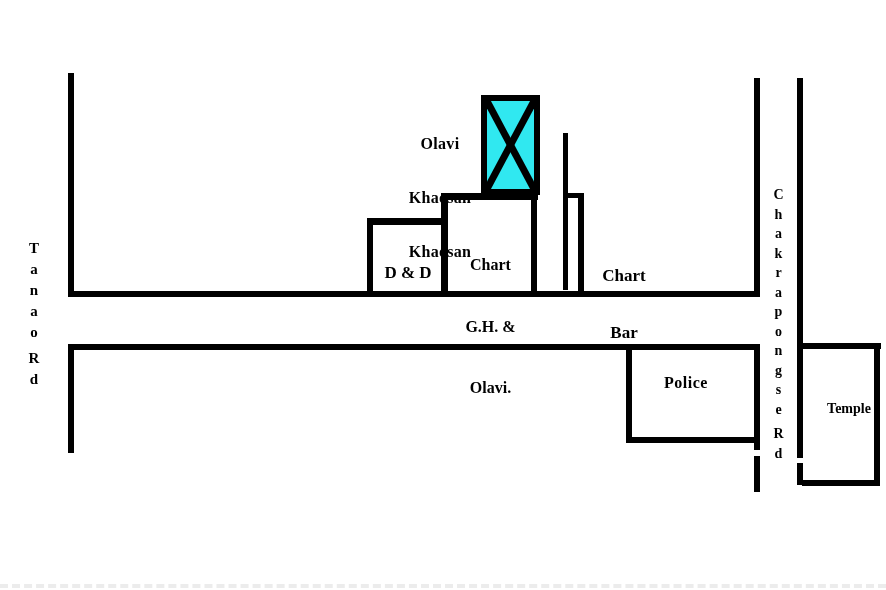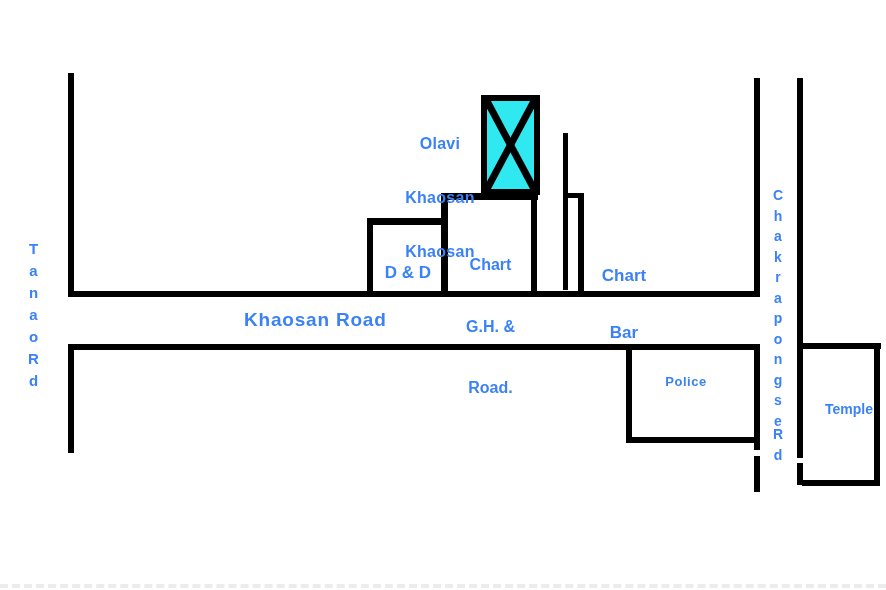--- a/index.html
+++ b/index.html
@@ -9,23 +9,23 @@
     width: 886px;
     height: 590px;
     background: #ffffff;
     font-family: "Liberation Sans", sans-serif;
     overflow: hidden;
   }
   .ln { position: absolute; background: #000000; }
   .lbl {
     position: absolute;
     font-weight: bold;
-    color: #3b82f6;
+    color: #000000;
     white-space: pre;
-    font-family: Liberation Sans, sans-serif;
+    font-family: Liberation Serif, serif;
   }
   .vtext {
     writing-mode: vertical-rl;
     text-orientation: upright;
   }
 
   
   #tanao-upper-line      { left:68px;  top:73px;  width:6px;   height:224px; }
   #khaosan-top-line      { left:68px;  top:291px; width:692px; height:6px;  }
   #khaosan-bottom-line   { left:68px;  top:344px; width:692px; height:6px;  }
@@ -58,21 +58,21 @@
     background: #30E8F0;
   }
   #olavi-box svg { display: block; }
 
   
   #olavi-label    { left:392px; top:99px;  width:96px;  font-size:16px; line-height:18px;  text-align:center; letter-spacing:0.3px; }
   #dd-label       { left:367px; top:231px; width:82px;  font-size:17px; text-align:center;margin-top:32px; }
   #chartgh-label  { left:443px; top:214px; width:95px;  font-size:16px; line-height:20.5px; text-align:center; }
   #chartbar-label { left:588px; top:228px; width:72px;  font-size:17px; line-height:19px;  text-align:center; }
   #khaosan-label  { left:244px; top:309px; font-size:19px; letter-spacing:0.8px; }
-  #police-label   { left:626px; top:374px; width:120px; font-size:13px; text-align:center; letter-spacing:0.5px; }
+  #police-label   { left:626px; top:374px; width:120px; font-size:16px; text-align:center; letter-spacing:0.5px; }
   #temple-label   { left:808px; top:401px; width:82px;  font-size:14px; text-align:center; }
   #tanao-label    { left:25px;  top:240px; font-size:15px; letter-spacing:5px; }
   #tanao-rd-label { left:25px;  top:350px; font-size:15px; letter-spacing:5px; }
   #chakra-label   { left:770px; top:187px; font-size:14px; letter-spacing:4.5px; }
   #chakra-rd-label{ left:770px; top:426px; font-size:14px; letter-spacing:4.5px; }
 
   
   #bottom-artifact {
     position: absolute;
     left: 0; top: 584px; width: 886px; height: 0;
@@ -123,29 +123,28 @@
     <div>Olavi</div>
     <div>Khaosan</div>
     <div>Khaosan</div>
   </div>
 
   <div class="lbl" id="dd-label">D &amp; D</div>
 
   <div class="lbl" id="chartgh-label">
     <div>Chart</div>
     <div>G.H. &amp;</div>
-    <div>Road.</div>
+    <div>Olavi.</div>
   </div>
 
   <div class="lbl" id="chartbar-label">
     <div>Chart</div>
     <div>Bar</div>
   </div>
 
-  <div class="lbl" id="khaosan-label">Khaosan Road</div>
   <div class="lbl" id="police-label">Police</div>
   <div class="lbl" id="temple-label">Temple</div>
 
   <div class="lbl vtext" id="tanao-label">Tanao</div>
   <div class="lbl vtext" id="tanao-rd-label">Rd</div>
   <div class="lbl vtext" id="chakra-label">Chakrapongse</div>
   <div class="lbl vtext" id="chakra-rd-label">Rd</div>
 
   <div id="bottom-artifact"></div>
 </div>

